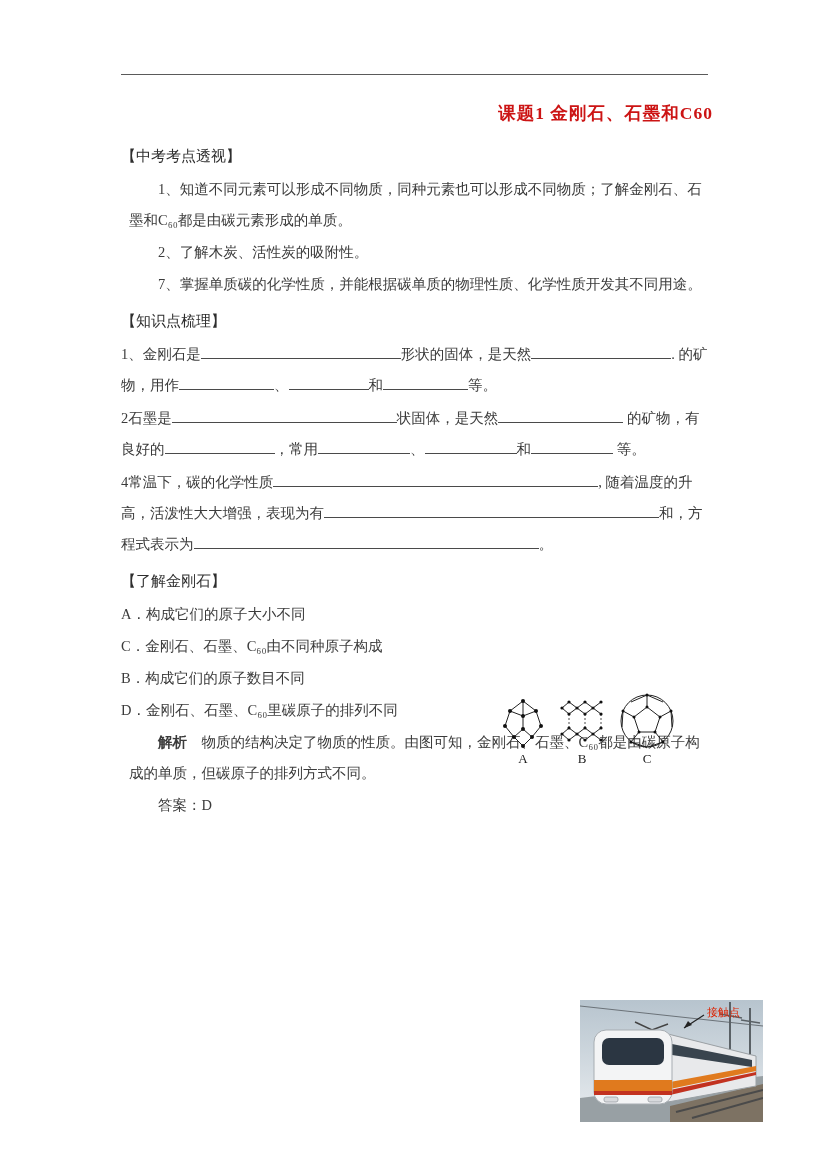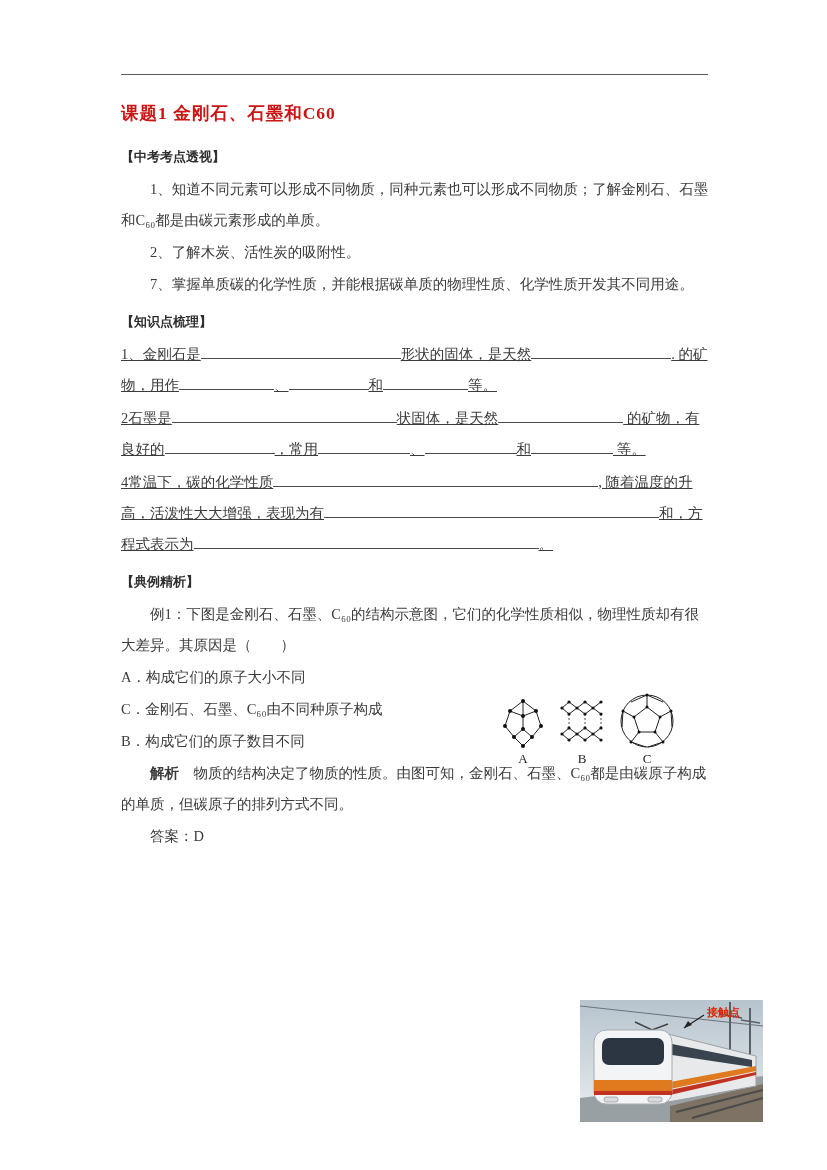--- a/index.html
+++ b/index.html
@@ -14,47 +14,47 @@
   }
   .top-rule {
     position:absolute; left:121px; top:74px; width:587px;
     border-top:1.5px solid #5a5a5a;
   }
   .content {
     position:absolute; left:121px; top:98px; width:592px;
     font-size:14.5px; line-height:31px;
   }
   .title {
-    text-align:left; color:#cc1414; font-size:17.5px; font-weight:bold;
+    text-align:right; color:#cc1414; font-size:17.5px; font-weight:bold;
     letter-spacing:1px; margin-bottom:12px;
   }
   .sec {
-    font-size:13px; font-weight:700; color:#2e2e2e; margin:6px 0 2px 0;
+    font-size:15px; font-weight:400; color:#2e2e2e; margin:6px 0 2px 0;
     line-height:31px;
   }
-  p.item { text-indent:2em; margin:1px 0; }
+  p.item { text-indent:2em; margin:1px 8px; }
   p.flush { margin:1px 0; }
-  .kline { margin:2px 0;text-decoration:underline; }
+  .kline { margin:2px 0; }
   .blank {
     display:inline-block; height:15px;
     border-bottom:1px solid #4a4a4a;
     vertical-align:baseline;
   }
   .bold { font-weight:bold; }
   
   .structures {
     position:absolute; left:500px; top:692px;
     display:flex; align-items:flex-end; gap:14px;
   }
   .fig { display:flex; flex-direction:column; align-items:center; }
   .fig .lbl { font-size:13px; color:#222; margin-top:2px; line-height:14px; }
   .structures svg { display:block; }
   
   .train {
-    position:absolute; left:580px; top:1000px; width:149px; height:122px;font-weight:bold;
+    position:absolute; left:580px; top:1000px; width:149px; height:122px;
   }
   .train svg { display:block; }
 </style>
 </head>
 <body>
 
 <div class="page">
 
   <div class="top-rule"></div>
 
@@ -67,26 +67,26 @@
     <p class="item">2、了解木炭、活性炭的吸附性。</p>
     <p class="item">7、掌握单质碳的化学性质，并能根据碳单质的物理性质、化学性质开发其不同用途。</p>
 
     <h2 class="sec">【知识点梳理】</h2>
     <div>
         <p class="kline"><span>1、金刚石是</span><span class="blank" style="width: 200px;"></span><span>形状的固体，是天然</span><span class="blank" style="width: 140px;"></span><span>. 的矿物，用作</span><span class="blank" style="width: 95px;"></span><span>、</span><span class="blank" style="width: 80px;"></span><span>和</span><span class="blank" style="width: 85px;"></span><span>等。</span></p>
         <p class="kline"><span>2石墨是</span><span class="blank" style="width: 225px;"></span><span>状固体，是天然</span><span class="blank" style="width: 125px;"></span><span> 的矿物，有良好的</span><span class="blank" style="width: 110px;"></span><span>，常用</span><span class="blank" style="width: 92px;"></span><span>、</span><span class="blank" style="width: 92px;"></span><span>和</span><span class="blank" style="width: 82px;"></span><span> 等。</span></p>
         <p class="kline"><span>4常温下，碳的化学性质</span><span class="blank" style="width: 325px;"></span><span>, 随着温度的升高，活泼性大大增强，表现为有</span><span class="blank" style="width: 335px;"></span><span>和，方程式表示为</span><span class="blank" style="width: 345px;"></span><span>。</span></p>
       </div>
 
-    <h2 class="sec">【典例精析】</h2>
-
-    <p class="item">例1：下图是金刚石、石墨、C₆₀的结构示意图，它们的化学性质相似，物理性质却有很大差异。其原因是（　　）</p>
+    <h2 class="sec">【了解金刚石】</h2>
+
     <p class="flush">A．构成它们的原子大小不同</p>
     <p class="flush">C．金刚石、石墨、C₆₀由不同种原子构成</p>
     <p class="flush">B．构成它们的原子数目不同</p>
+    <p class="flush">D．金刚石、石墨、C₆₀里碳原子的排列不同</p>
 
     <p class="item"><span class="bold">解析</span><span>　物质的结构决定了物质的性质。由图可知，金刚石、石墨、C₆₀都是由碳原子构成的单质，但碳原子的排列方式不同。</span></p>
     <p class="item">答案：D</p>
 
   </div>
 
   <div class="structures">
     <div class="fig">
       <svg width="46" height="54" viewBox="0 0 46 54">
         <g stroke="#222" stroke-width="1" fill="none">

